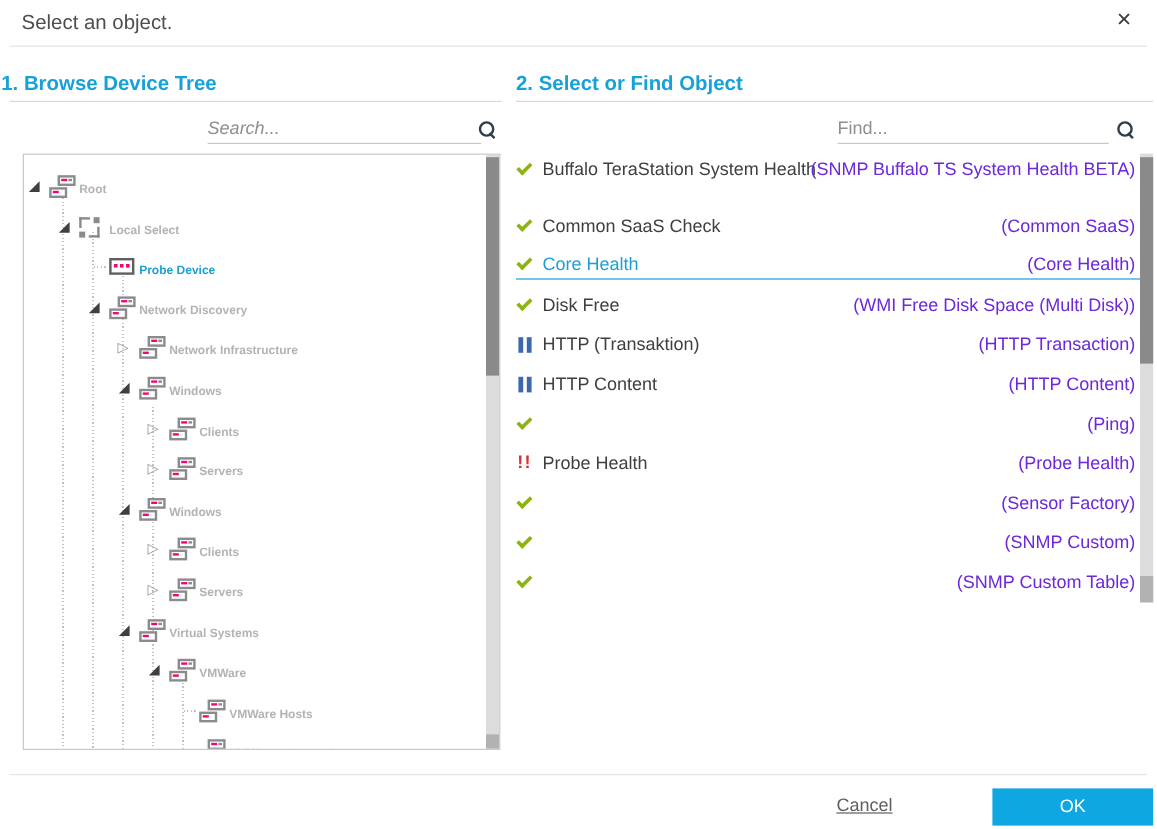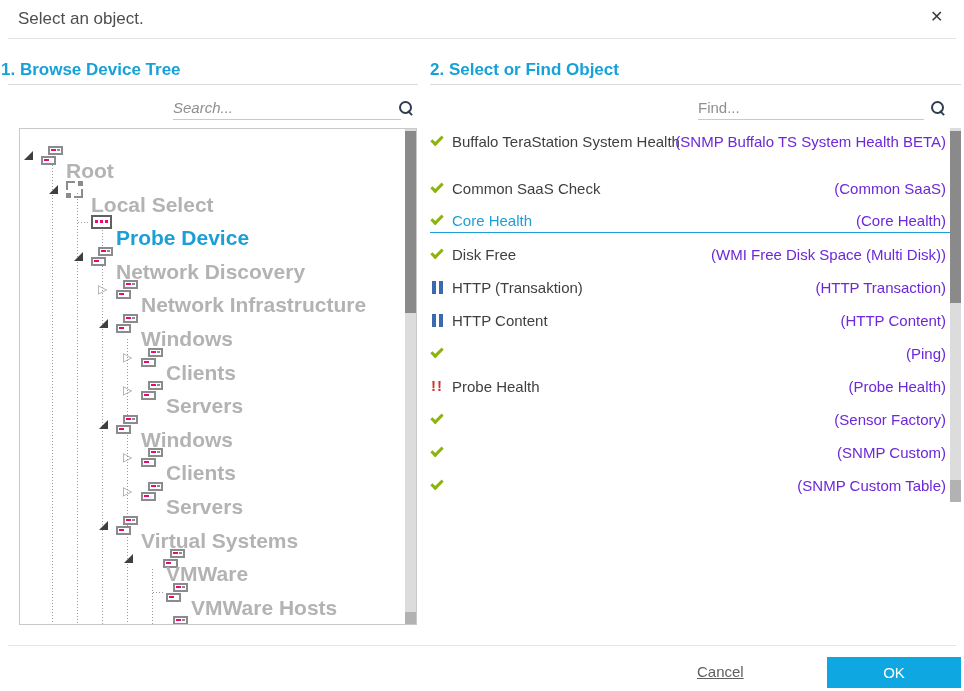--- a/index.html
+++ b/index.html
@@ -27,21 +27,21 @@
   .magnifier { width:16px; height:16px; }
   .magnifier::before { content:""; position:absolute; left:1px; top:1px; width:9px; height:9px;
                        border:2px solid #2e3c4e; border-radius:50%; }
   .magnifier::after { content:""; position:absolute; left:11px; top:10px; width:2px; height:6px;
                       background:#2e3c4e; transform:rotate(-45deg); }
 
   
   .tree-box { left:19px; top:128px; width:398px; height:497px; border:1px solid #c9c9c9;
               overflow:hidden; background:#fff; }
   .tree-row { position:absolute; left:0; right:14px; height:26px; cursor:pointer; }
-  .tlabel { position:absolute; top:16px; line-height:26px; font-size:21px; font-weight:600; color:#b3b3b3; white-space:nowrap; }
+  .tlabel { position:absolute; top:4px; line-height:26px; font-size:10px; font-weight:600; color:#b3b3b3; white-space:nowrap; }
   .tlabel.sel { color:#1b9fd6; }
   .tri-exp { position:absolute; width:0; height:0;
              border-left:9px solid transparent; border-bottom:9px solid #3f3f3f; top:9px; }
   .tri-col { position:absolute; top:0; line-height:26px; font-size:12px; color:#9a9a9a;
              font-family:"DejaVu Sans",sans-serif; }
   .vline { position:absolute; width:1px;
            background-image:repeating-linear-gradient(to bottom,#9a9a9a 0 1px,transparent 1px 3px); }
   .hline { position:absolute; height:1px;
            background-image:repeating-linear-gradient(to right,#9a9a9a 0 1px,transparent 1px 3px); }
 
@@ -282,21 +282,21 @@
               <span class="dash-m"></span>
               <span class="dash-g"></span>
             </span>
             <span class="g-front">
               <span class="dash-m"></span>
             </span>
           </span>
         </span>
         <span class="tlabel" style="left:121px">Virtual Systems</span>
       </div>
-      <div class="tree-row" style="top: 416.2px; text-align: right;">
+      <div class="tree-row" style="top: 416.2px;">
         <span class="tri-exp" style="left:104px"></span>
         <span style="position:absolute;left:121px;top:0;width:22px;height:26px;">
           <span class="icon-group">
             <span class="g-back">
               <span class="dash-m"></span>
               <span class="dash-g"></span>
             </span>
             <span class="g-front">
               <span class="dash-m"></span>
             </span>

